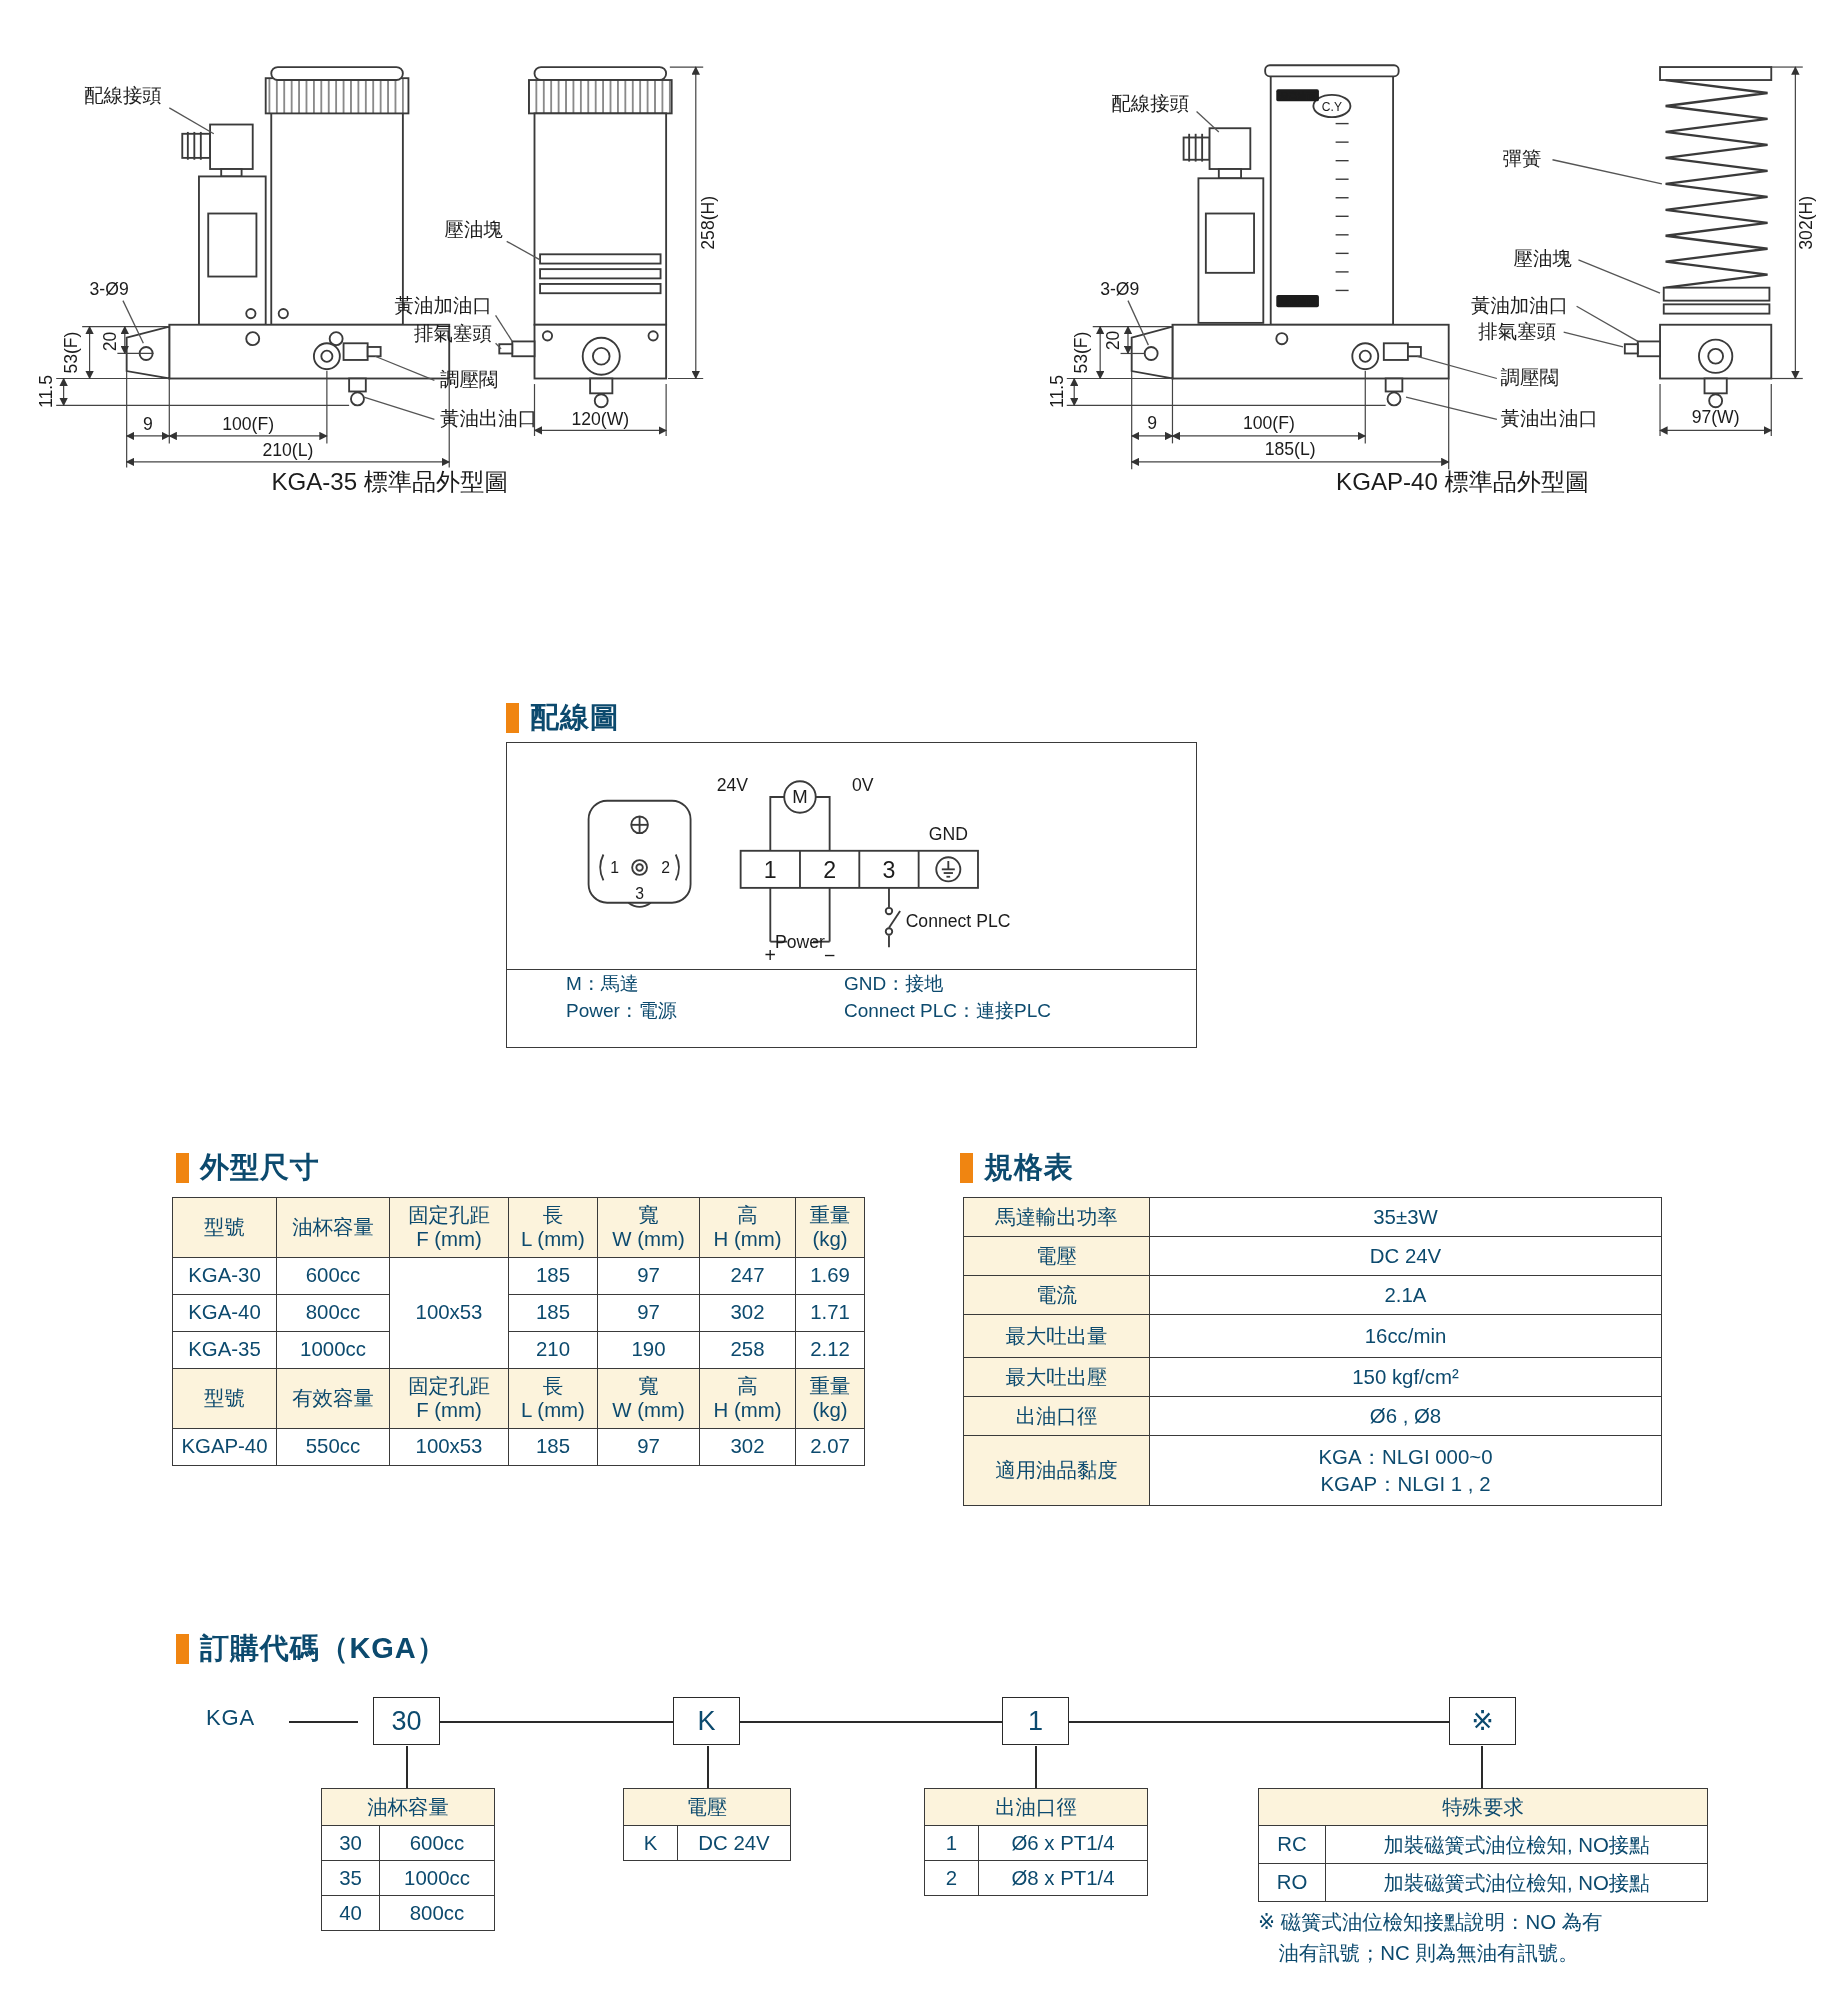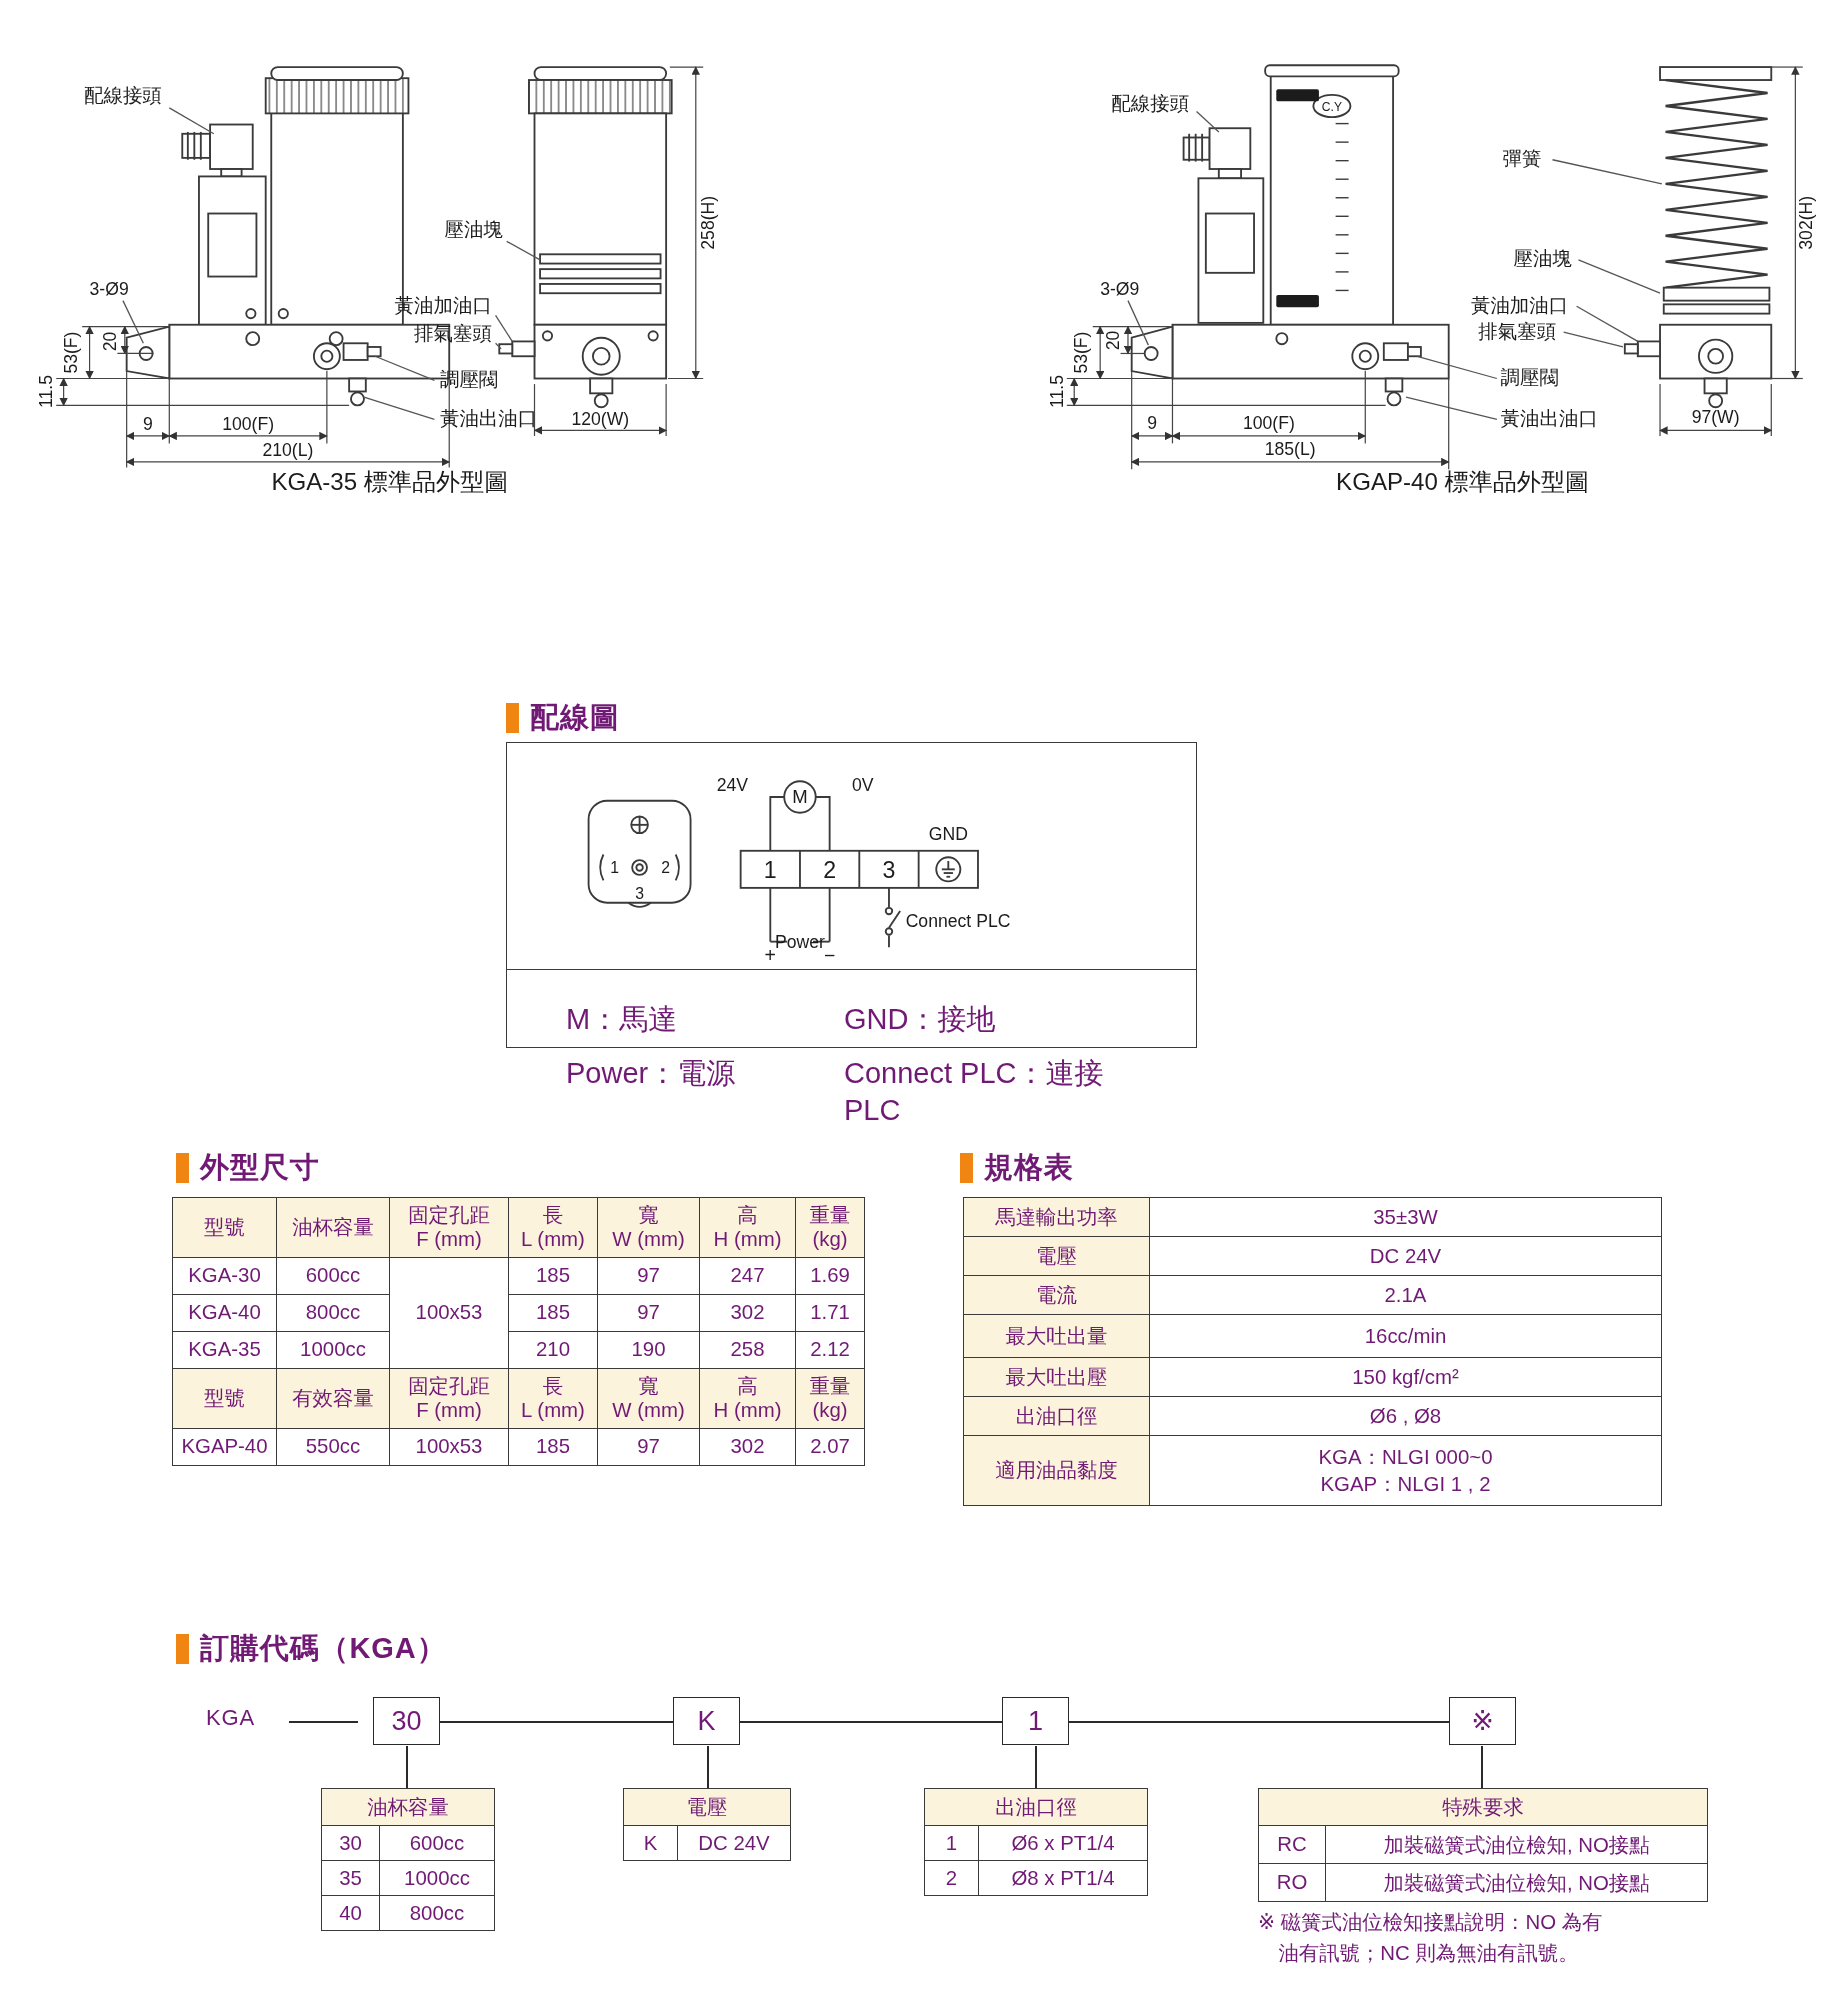--- a/index.html
+++ b/index.html
@@ -1,28 +1,28 @@
 <!DOCTYPE html>
 <html style="font-size:15px"><head>
 <meta charset="utf-8">
 <style>
   *{box-sizing:border-box;margin:0;padding:0}
   body{background:#fff}
   .page{position:relative;width:1842px;height:1999px;background:#fff;
-        font-family:"Liberation Sans","DejaVu Sans",sans-serif;color:#701a75;overflow:hidden}
+        font-family:"Liberation Sans","DejaVu Sans",sans-serif;color:#0c4a6e;overflow:hidden}
   .abs{position:absolute}
   .sec-head{display:flex;align-items:center;gap:11px;font-size:29px;font-weight:bold;letter-spacing:0.9px}
   .sec-head .bar{width:13px;height:30px;background:#f08511;flex:none}
   .tbl{border-collapse:collapse;font-size:20.4px;background:#fff;border:1.9px solid #2a2a2a}
   .tbl td,.tbl th{border:0.9px solid #3a3a3a;text-align:center;vertical-align:middle;padding:4.6px 5.6px;font-weight:normal}
   .tbl th{background:#fcf3dc;white-space:pre-line;line-height:1.22}
   .pre{white-space:pre-line;line-height:1.3}
   .wire-box{border:1.9px solid #3a3a3a;background:#fff}
   .wire-legend{border-top:1.9px solid #3a3a3a;display:grid;grid-template-columns:278px 1fr;
-               padding:30px 59px;row-gap:14px;font-size:29px}
+               padding:1px 59px;row-gap:1px;font-size:19px}
   .code-box{position:absolute;width:67px;height:48px;border:1.9px solid #2a2a2a;display:flex;
             align-items:center;justify-content:center;font-size:27px;background:#fff}
   .hline{position:absolute;height:1.9px;background:#2a2a2a}
   .vline{position:absolute;width:1.9px;background:#2a2a2a}
   .kga-prefix{position:absolute;font-size:22px;letter-spacing:0.9px}
   .note{position:absolute;font-size:20.4px;line-height:1.5;white-space:pre-line}
   svg text{font-family:"Liberation Sans","DejaVu Sans",sans-serif;fill:#1c1c1c}
 </style>
 </head>
 <body>

